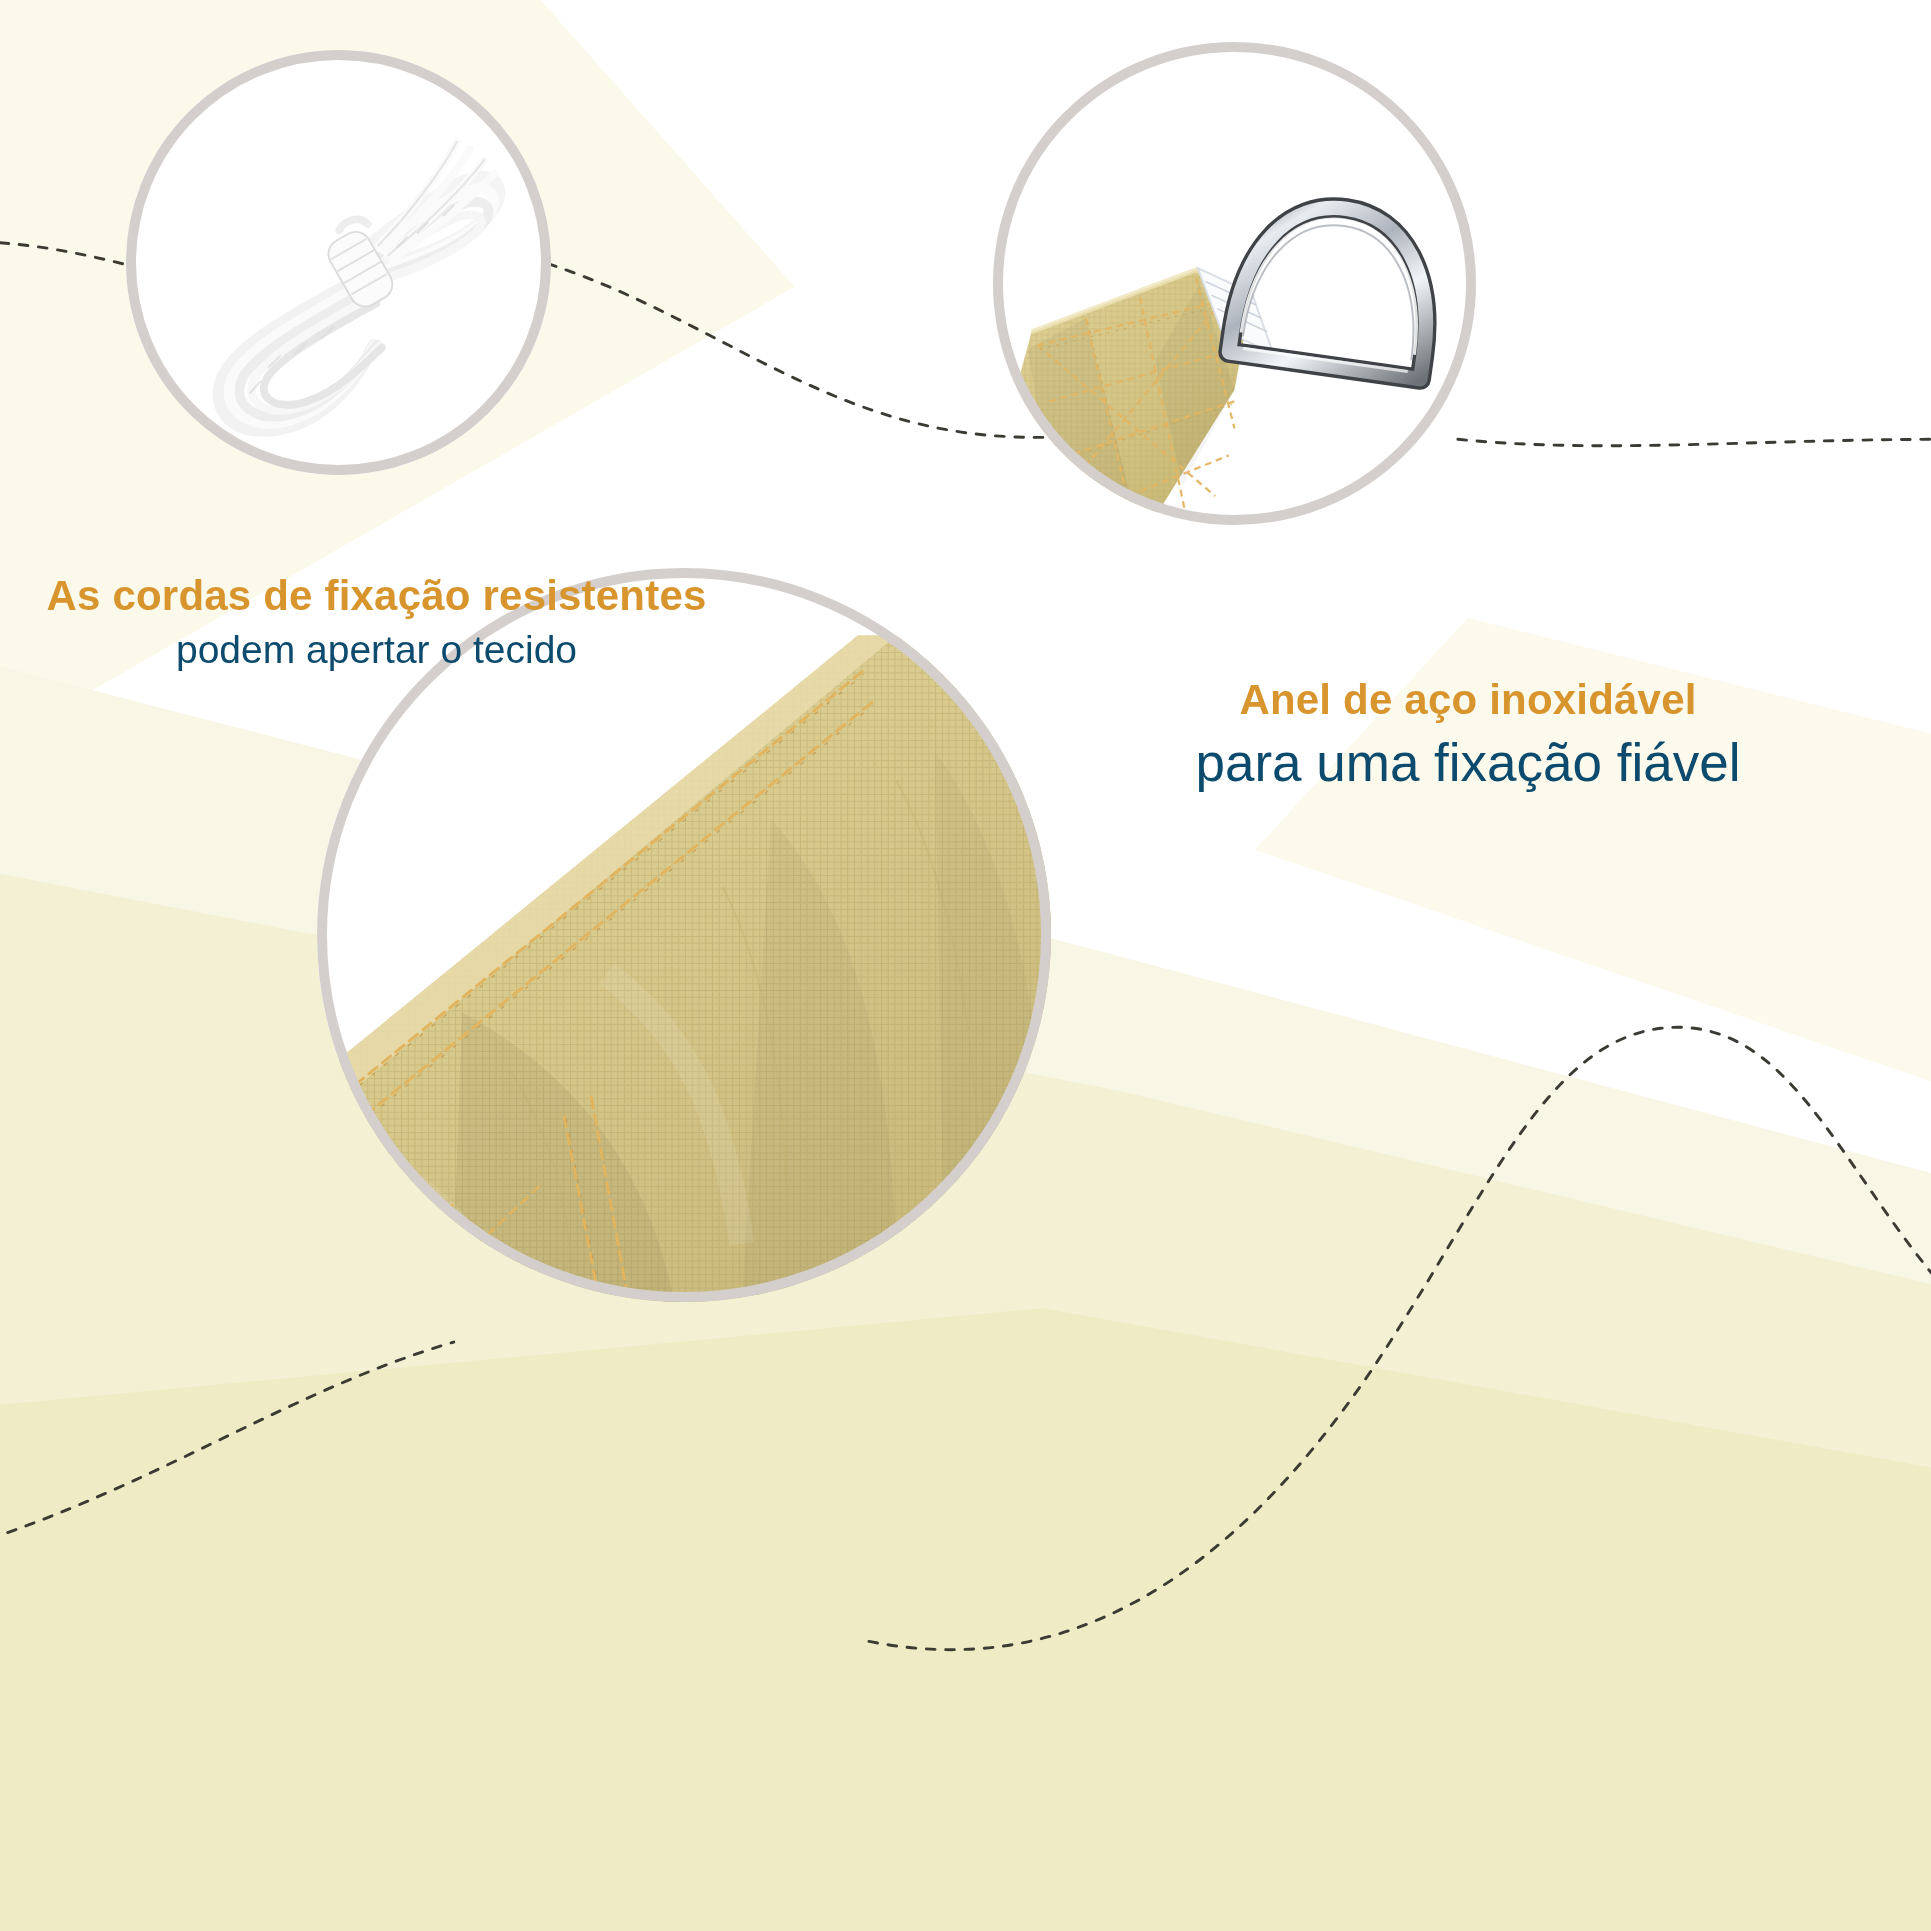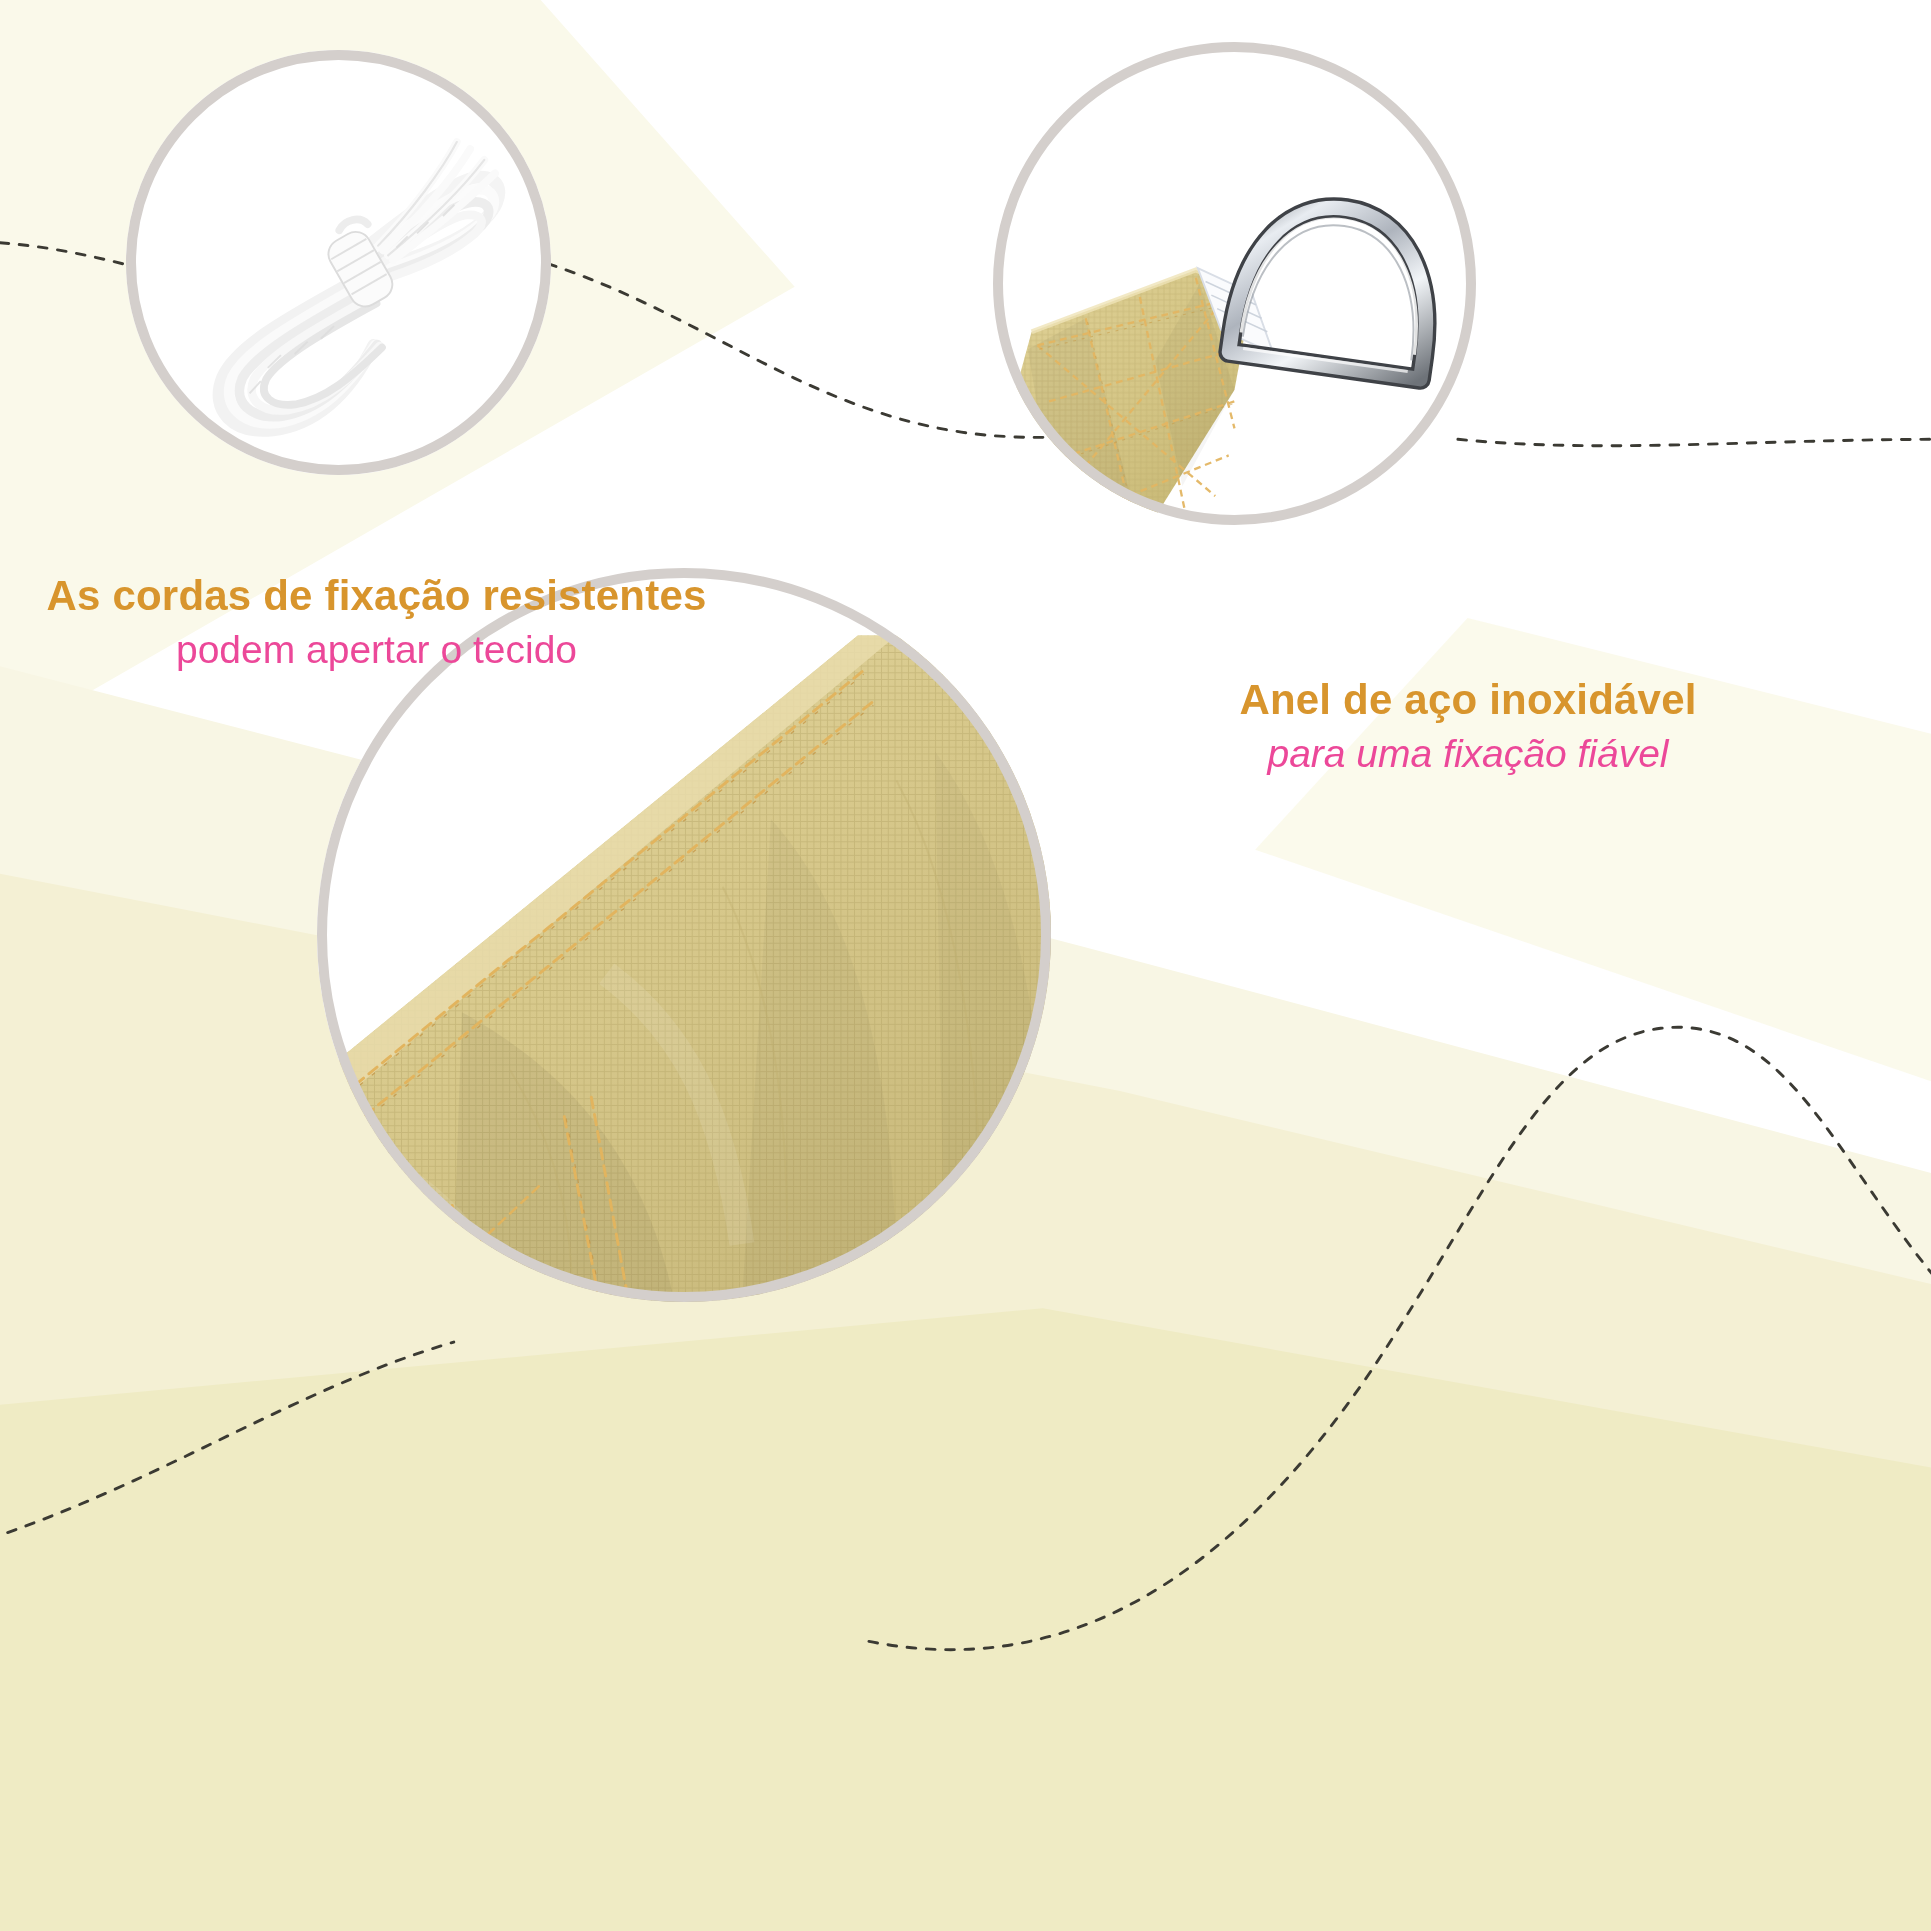--- a/index.html
+++ b/index.html
@@ -34,29 +34,29 @@
 
   .photo{position:absolute;inset:0;width:100%;height:100%;}
 
   
   .caption{position:absolute;text-align:center;}
   .cap-title{
     color:#D8952D;font-weight:bold;line-height:1.16;
     letter-spacing:0.2px;margin:0;
   }
   .cap-sub{
-    color:#ec4899;font-weight:normal;line-height:1.2;margin:5.8px 0 0 0;
+    color:#0c4a6e;font-weight:normal;line-height:1.2;margin:5.8px 0 0 0;
   }
   #cap-rope{left:29px;top:572px;width:695px;}
   #cap-rope .cap-title{font-size:42px;}
   #cap-rope .cap-sub{font-size:39px;}
 
   #cap-dring{left:1014px;top:676px;width:908px;}
   #cap-dring .cap-title{font-size:42px;}
-  #cap-dring .cap-sub{font-size:39px;font-style:italic;}
+  #cap-dring .cap-sub{font-size:53px;}
 
   #cap-stitch{left:394px;top:1680px;width:966px;}
   #cap-stitch .cap-title{font-size:42px;}
   #cap-stitch .cap-sub{font-size:39px;}
 </style>
 </head>
 <body>
 
 <div id="stage">
 

